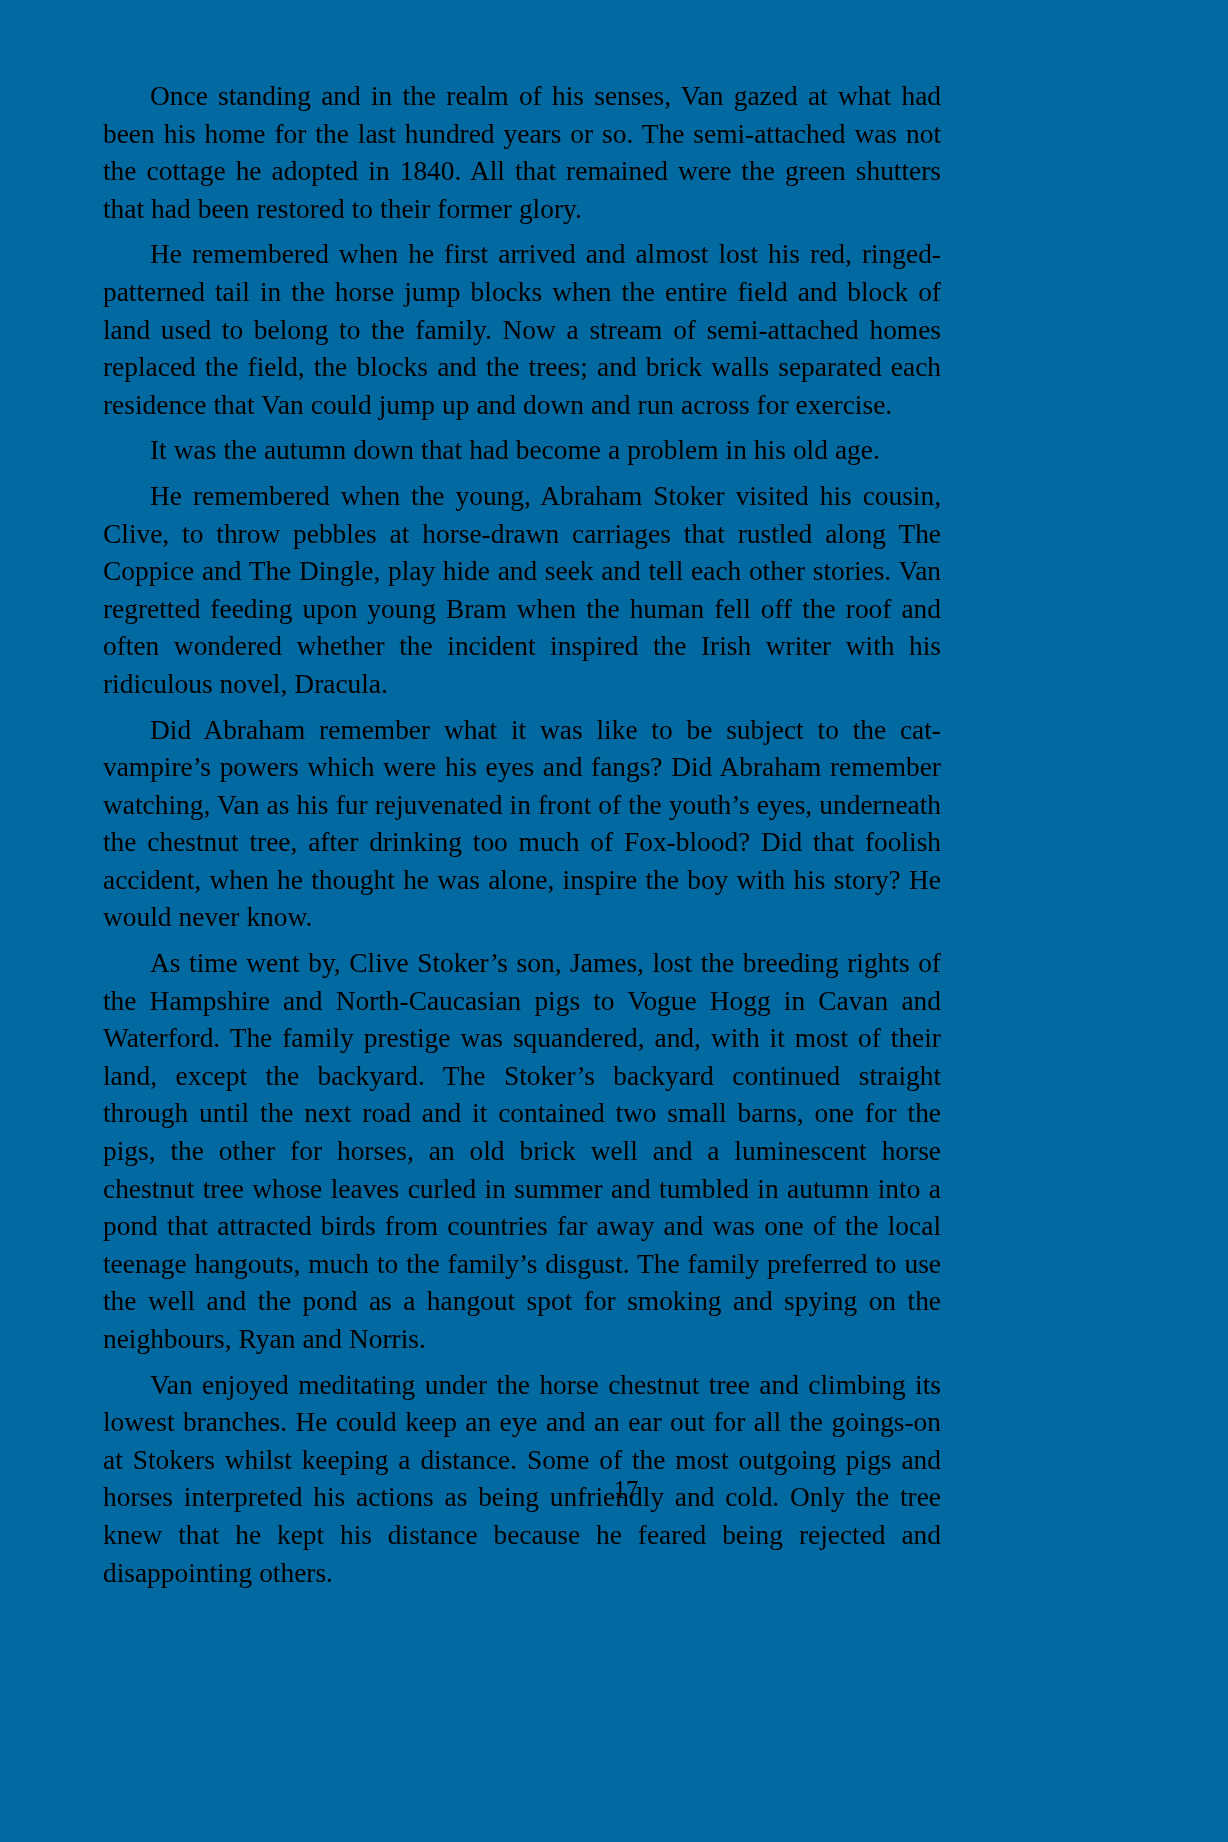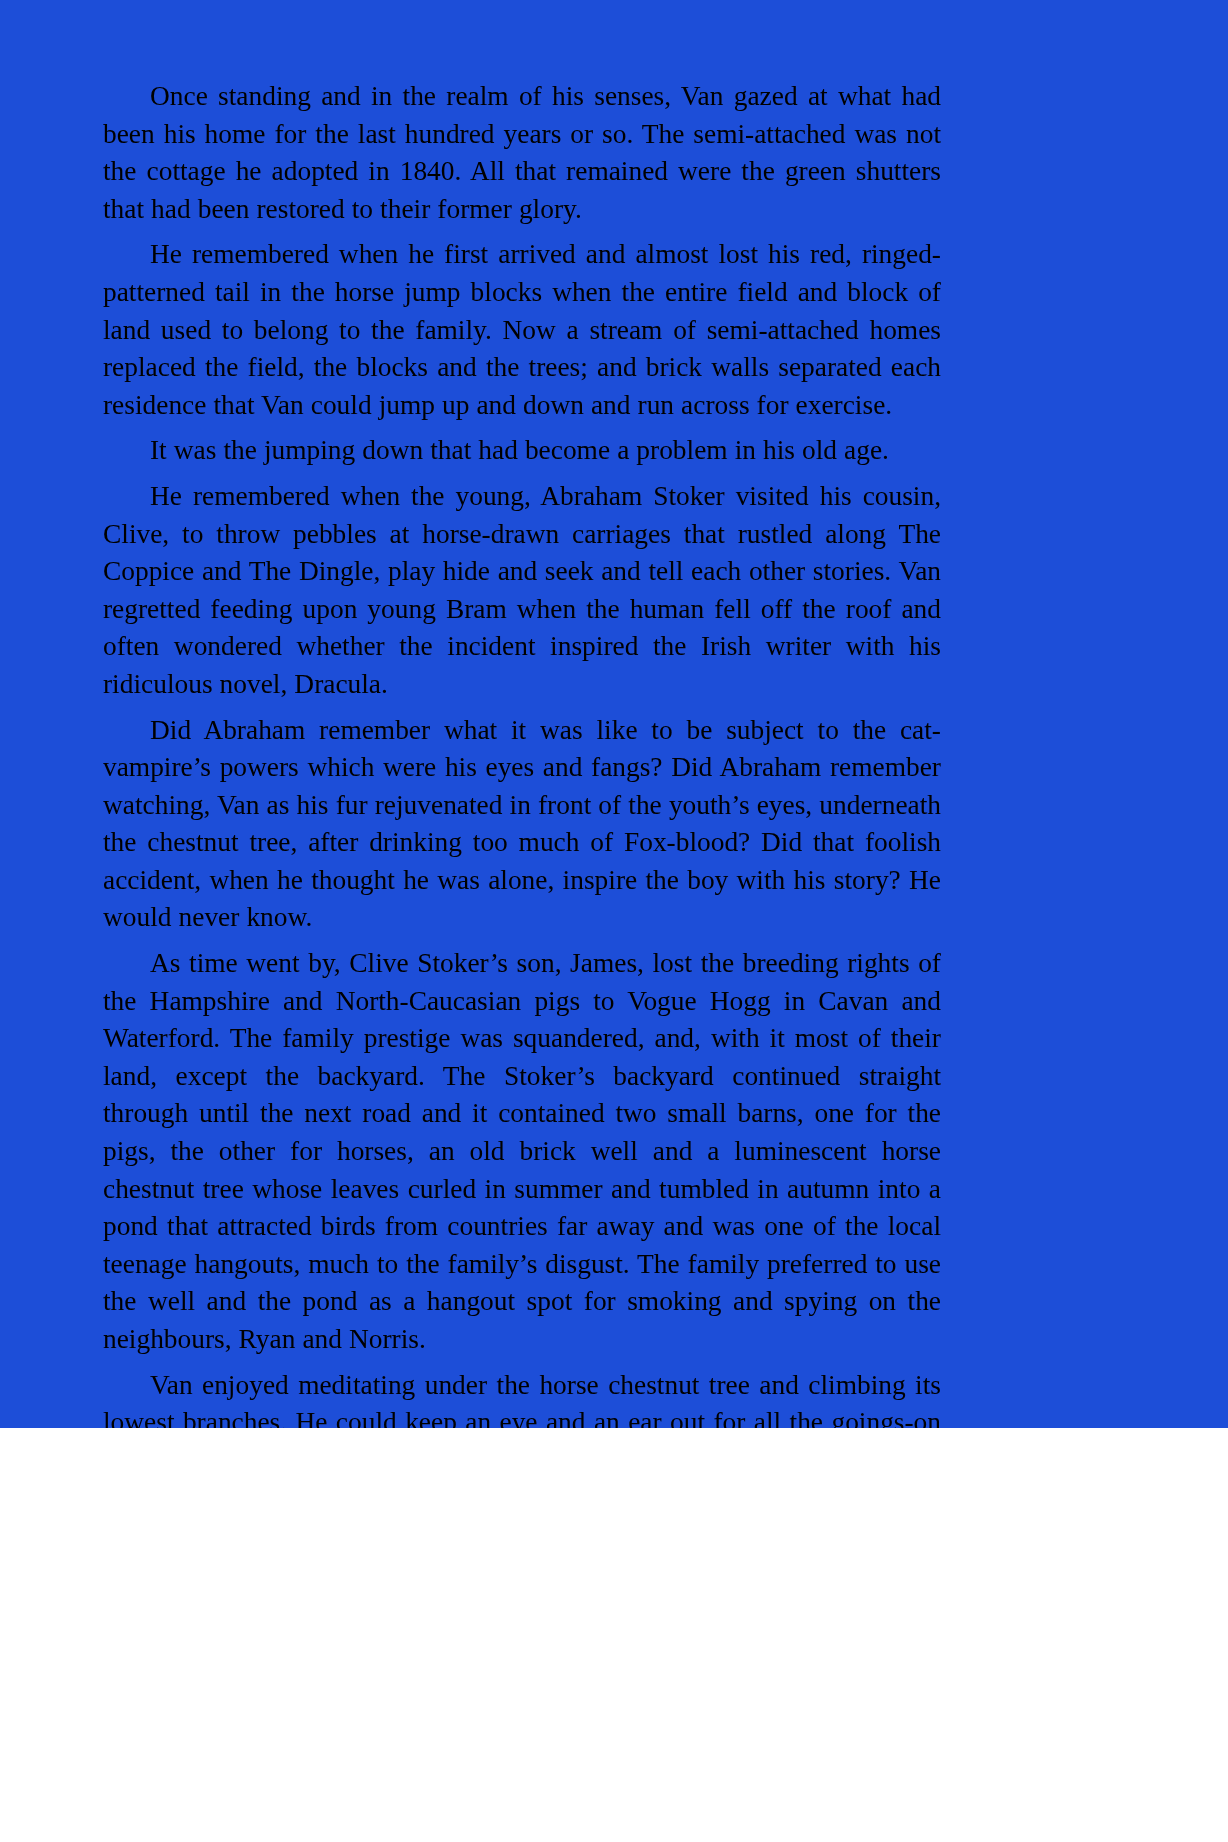--- a/index.html
+++ b/index.html
@@ -7,22 +7,22 @@
     padding: 0;
     background: #ffffff;
   }
   body {
     font-family: "Liberation Serif", "DejaVu Serif", serif;
     color: #000000;
   }
   .page {
     position: relative;
     width: 1228px;
-    height: 1428px;
-    background: #1d4ed8;
+    height: 1842px;
+    background: #0369a1;
     box-sizing: border-box;
     overflow: hidden;
   }
   .text-column {
     position: absolute;
     left: 103px;
     top: 78px;
     width: 838px;
   }
   .para {
@@ -51,21 +51,21 @@
   }
 </style>
 </head>
 <body>
 
 <div class="page">
 
   <div class="text-column">
     <p class="para">Once standing and in the realm of his senses, Van gazed at what had been his home for the last hundred years or so. The semi-attached was not the cottage he adopted in 1840. All that remained were the green shutters that had been restored to their former glory.</p>
     <p class="para">He remembered when he first arrived and almost lost his red, ringed-patterned tail in the horse jump blocks when the entire field and block of land used to belong to the family. Now a stream of semi-attached homes replaced the field, the blocks and the trees; and brick walls separated each residence that Van could jump up and down and run across for exercise.</p>
-    <p class="para">It was the jumping down that had become a problem in his old age.</p>
+    <p class="para">It was the autumn down that had become a problem in his old age.</p>
     <p class="para">He remembered when the young, Abraham Stoker visited his cousin, Clive, to throw pebbles at horse-drawn carriages that rustled along The Coppice and The Dingle, play hide and seek and tell each other stories. Van regretted feeding upon young Bram when the human fell off the roof and often wondered whether the incident inspired the Irish writer with his ridiculous novel, Dracula.</p>
     <p class="para">Did Abraham remember what it was like to be subject to the cat-vampire’s powers which were his eyes and fangs? Did Abraham remember watching, Van as his fur rejuvenated in front of the youth’s eyes, underneath the chestnut tree, after drinking too much of Fox-blood? Did that foolish accident, when he thought he was alone, inspire the boy with his story? He would never know.</p>
     <p class="para">As time went by, Clive Stoker’s son, James, lost the breeding rights of the Hampshire and North-Caucasian pigs to Vogue Hogg in Cavan and Waterford. The family prestige was squandered, and, with it most of their land, except the backyard. The Stoker’s backyard continued straight through until the next road and it contained two small barns, one for the pigs, the other for horses, an old brick well and a luminescent horse chestnut tree whose leaves curled in summer and tumbled in autumn into a pond that attracted birds from countries far away and was one of the local teenage hangouts, much to the family’s disgust. The family preferred to use the well and the pond as a hangout spot for smoking and spying on the neighbours, Ryan and Norris.</p>
     <p class="para">Van enjoyed meditating under the horse chestnut tree and climbing its lowest branches. He could keep an eye and an ear out for all the goings-on at Stokers whilst keeping a distance. Some of the most outgoing pigs and horses interpreted his actions as being unfriendly and cold. Only the tree knew that he kept his distance because he feared being rejected and disappointing others.</p>
   </div>
 
   <div class="folio">17</div>
 
 </div>
 

